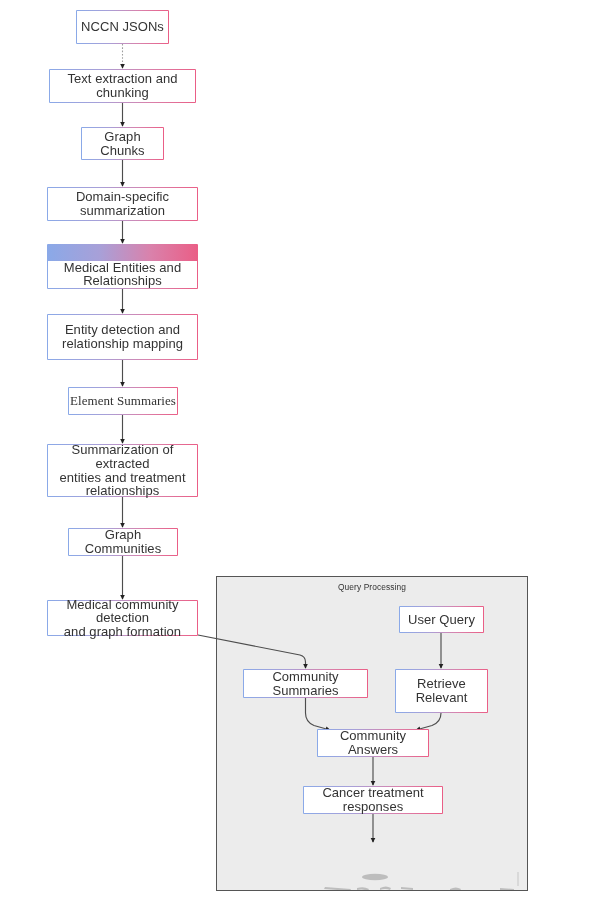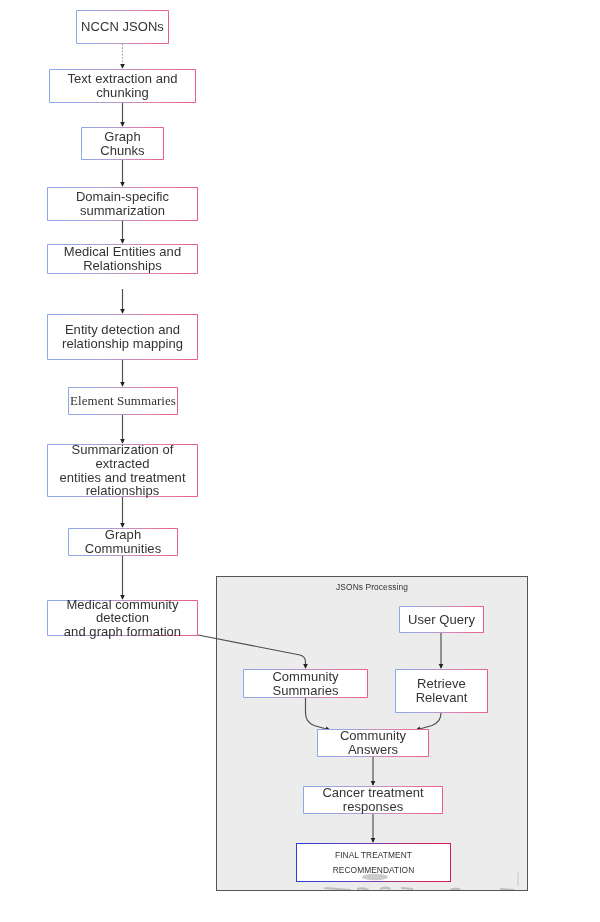--- a/index.html
+++ b/index.html
@@ -111,40 +111,40 @@
     <path class="edge" d="M305.5,698 L305.5,713 Q305.5,722 314,725.5 L330,730" marker-end="url(#ah)"></path>
 
     <path class="edge" d="M441,698 L441,713 Q441,722 432,725.5 L416,730" marker-end="url(#ah)"></path>
 
     <path class="edge" d="M373,757 L373,785" marker-end="url(#ah)"></path>
 
     <path class="edge" d="M373,814 L373,842" marker-end="url(#ah)"></path>
   </svg>
 
   <div class="subgraph" style="left:216px;top:576px;width:312px;height:315px;">
-    <div class="subgraph-title">JSONs Processing</div>
+    <div class="subgraph-title">Query Processing</div>
   </div>
 
   <div class="node" style="left:76px;top:10px;width:93px;height:34px;">
     <div class="inner">NCCN JSONs</div>
   </div>
 
   <div class="node" style="left:49px;top:69px;width:147px;height:34px;">
     <div class="inner">Text extraction and chunking</div>
   </div>
 
   <div class="node" style="left:81px;top:127px;width:83px;height:33px;">
     <div class="inner">Graph Chunks</div>
   </div>
 
   <div class="node" style="left:47px;top:187px;width:151px;height:34px;">
     <div class="inner">Domain-specific summarization</div>
   </div>
 
-  <div class="node" style="left:47px;top:244px;width:151px;height:30px;">
+  <div class="node" style="left:47px;top:244px;width:151px;height:45px;align-items:flex-end;">
     <div class="inner">Medical Entities and<br>Relationships</div>
   </div>
 
   <div class="node" style="left:47px;top:314px;width:151px;height:46px;">
     <div class="inner">Entity detection and<br>relationship mapping</div>
   </div>
 
   <div class="node" style="left:68px;top:387px;width:110px;height:28px;font-family:Liberation Serif, serif;">
     <div class="inner">Element Summaries</div>
   </div>
@@ -174,23 +174,20 @@
   </div>
 
   <div class="node" style="left:317px;top:729px;width:112px;height:28px;">
     <div class="inner">Community Answers</div>
   </div>
 
   <div class="node" style="left:303px;top:786px;width:140px;height:28px;">
     <div class="inner">Cancer treatment responses</div>
   </div>
 
-  <div class="node final" style="left:296px;top:843px;width:155px;height:39px;">
-    <div class="inner">FINAL TREATMENT<br>RECOMMENDATION</div>
-  </div>
 
   <svg class="artifact" style="left:205px;top:866px;width:340px;height:30px;" viewBox="0 0 340 30" width="340" height="30">
     <g opacity="0.30" fill="#555">
       <ellipse cx="170" cy="11" rx="13" ry="3.2"></ellipse>
       <path d="M120,21 l26,2 l-1,2 l-26,-2 z"></path>
       <path d="M152,22 q7,-2 12,1 l-1,2 q-5,-2.5 -11,-1 z"></path>
       <path d="M175,22 q6,-3 11,0 l-1,2 q-5,-2 -10,0 z"></path>
       <path d="M196,21 l12,1 l0,2 l-12,-1 z"></path>
       <path d="M245,23 q6,-3 11,0 l-1,2 q-5,-2 -10,0 z"></path>
       <path d="M295,22 l14,1 l0,2 l-14,-1 z"></path>

